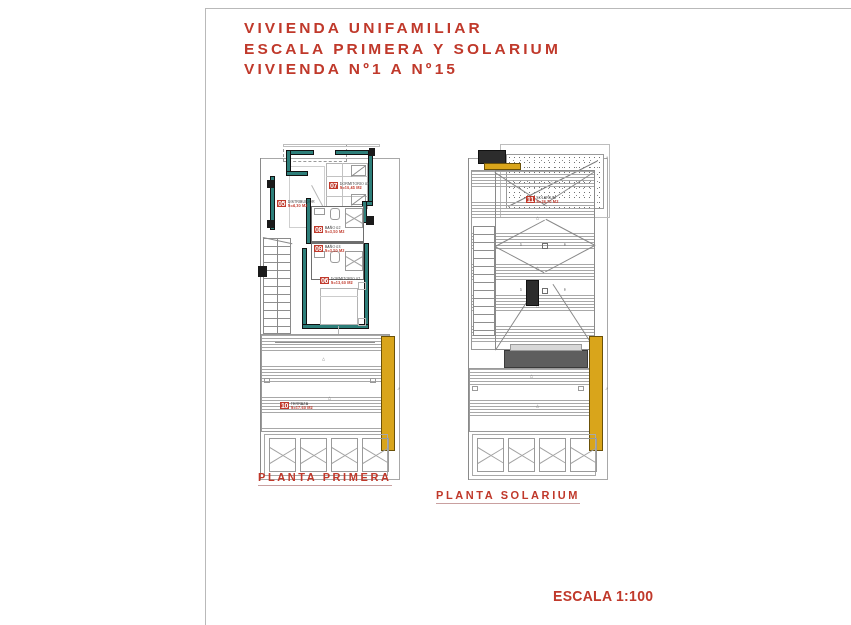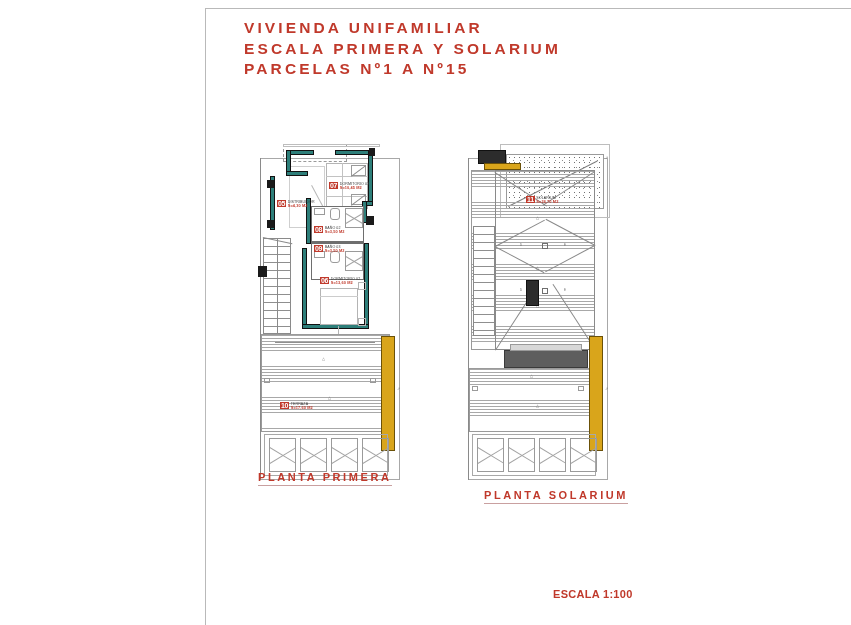--- a/index.html
+++ b/index.html
@@ -14,23 +14,23 @@
 
   
   .title-block{position:absolute;left:224px;top:18px;margin-left:20px;}
   .title-line{color:#c0392b;font-size:15.5px;font-weight:bold;letter-spacing:3.1px;
               line-height:20.5px;white-space:nowrap;font-family:"Liberation Sans",sans-serif;}
 
   
   .caption{position:absolute;color:#c0392b;font-size:11px;font-weight:bold;letter-spacing:2.6px;
            white-space:nowrap;border-bottom:1px solid #c9a0a0;padding-bottom:2px;}
   .cap-a{left:258px;top:471px;}
-  .cap-b{left:484px;top:489px;}
-
-  .scale-note{position:absolute;left:553px;top:588px;color:#c0392b;font-size:11px;
+  .cap-b{left:436px;top:489px;}
+
+  .scale-note{position:absolute;left:553px;top:588px;color:#c0392b;font-size:14px;
               font-weight:bold;letter-spacing:.3px;white-space:nowrap;}
 
   
   .plan{position:absolute;}
   .ln{position:absolute;background:#8a8a8a;}
   .blk{position:absolute;background:#1a1a1a;}
   .box{position:absolute;border:1px solid #9a9a9a;box-sizing:border-box;background:transparent;}
   .boxd{position:absolute;border:1px dashed #9a9a9a;box-sizing:border-box;}
   .wall{position:absolute;background:#2e7f7a;border:1px solid #111;box-sizing:border-box;}
   .yellowbar{position:absolute;background:#d9a51b;border:1px solid #6b5108;box-sizing:border-box;}
@@ -78,21 +78,21 @@
 <body>
 
 <div class="page">
 
   <div class="frame-left"></div>
   <div class="frame-top"></div>
 
   <div class="title-block">
     <div class="title-line">VIVIENDA UNIFAMILIAR</div>
     <div class="title-line">ESCALA PRIMERA Y SOLARIUM</div>
-    <div class="title-line">PARCELAS Nº1 A Nº15</div>
+    <div class="title-line">VIVIENDA Nº1 A Nº15</div>
   </div>
 
   <div class="plan" style="left:250px;top:138px;width:160px;height:345px;">
 
     <div class="box" style="left:10px;top:20px;width:140px;height:322px;border-color:#a8a8a8;"></div>
     <div class="ln" style="left:10px;top:20px;width:1px;height:322px;background:#8a8a8a;"></div>
 
     <div class="boxd" style="left:33px;top:6px;width:64px;height:18px;"></div>
     <div class="box" style="left:33px;top:6px;width:97px;height:3px;border-color:#bdbdbd;"></div>
 

